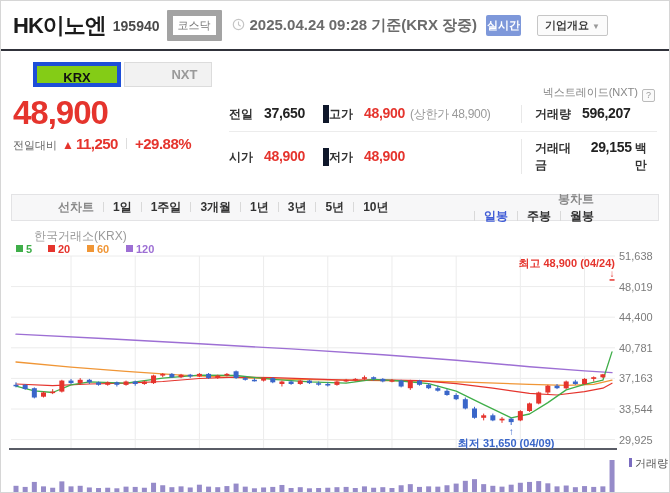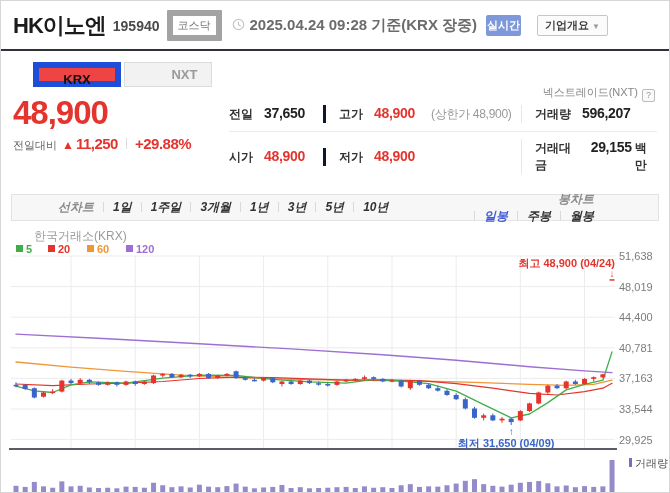--- a/index.html
+++ b/index.html
@@ -13,48 +13,48 @@
   .market-badge { font-size:11px; color:#777; border:6px solid #a3a3a3; background:#fff; padding:2px 5px; margin-left:7px; border-radius:1px; }
   .clock { margin-left:10px; opacity:.65; }
   .datetime { font-size:15px; font-weight:600; color:#6b6b6b; margin-left:5px; }
   .rt-badge { background:#7e98da; color:#fff; font-size:11px; font-weight:bold; padding:3px 1px; border-radius:2px; margin-left:9px; }
   .overview-btn { border:1px solid #c6c6c6; background:#fbfbfb; font-size:11px; font-weight:bold; color:#3d3d3d; padding:2px 7px; border-radius:2px; margin-left:16px; cursor:pointer; }
   .overview-btn .chev { font-size:8px; color:#999; margin-left:3px; }
 
   
   .tabs-row { position:relative; margin:11px 0 0 32px; height:25px; }
   .tab { display:inline-block; width:88px; height:25px; line-height:23px; text-align:center; font-size:13px; font-weight:bold; vertical-align:top; cursor:pointer; }
-  .tab.active { background:#ef4444; border:6px solid #1d4ed8; color:#111; }
+  .tab.active { background:#84cc16; border:4px solid #1d4ed8; color:#111; }
   .tab.inactive { background:#f2f2f2; border:1px solid #dcdcdc; color:#9a9a9a; margin-left:-1px;padding-left:32px; }
   .nxt-info { position:absolute; right:14px; top:23px; font-size:11px; color:#888; }
   .help-icon { display:inline-block; width:13px; height:13px; line-height:11px; text-align:center; border:1px solid #bbb; color:#999; font-size:9px; border-radius:2px; margin-left:4px; vertical-align:-2px; background:#fafafa; }
 
   
   .price-section { display:flex; padding:9px 12px 8px 12px; }
   .price-left { width:216px; }
   .cur-price { font-size:33px; font-weight:bold; color:#e5342d; letter-spacing:-1px; line-height:1.02; }
   .chg-row { margin-top:5px; font-size:11px; color:#666; display:flex; align-items:baseline; }
   .chg-row .arrow { color:#e5342d; font-size:12px; margin:0 2px 0 5px; }
   .chg-row .chg-val, .chg-row .chg-pct { color:#e5342d; font-size:15px; font-weight:bold; letter-spacing:-0.5px; }
   .chg-row .vbar { width:1px; height:11px; background:#ddd; margin:0 8px; align-self:center; }
   .summary { flex:1; padding-top:2px; }
   .srow { display:flex; align-items:center; padding:7px 0 8px 0; }
   .srow.first { border-bottom:1px solid #ececec; }
   .scell { display:flex; align-items:baseline; }
   .scell.c1 { width:94px; }
-  .scell.c2 { width:198px; border-left:3px solid #0f172a; padding-left:13px; }
+  .scell.c2 { width:198px; border-left:6px solid #0f172a; }
   .scell.c3 { flex:1; border-left:1px solid #e8e8e8; padding-left:13px; }
   .slabel { font-size:12px; font-weight:bold; color:#333; margin-right:11px; }
   .sval { font-size:14px; font-weight:bold; color:#222; letter-spacing:-0.3px;text-align:right; }
   .sval.red { color:#e5342d; }
-  .slimit { font-size:12px; color:#999; margin-left:16px; letter-spacing:-0.3px; }
+  .slimit { font-size:12px; color:#999; margin-left:5px; letter-spacing:-0.3px; }
   .sunit { font-size:12px; font-weight:bold; color:#333; margin-left:3px; }
 
   
-  .toolbar { margin:4px 10px 0 10px; height:27px; background:#f7f7f8; border:1px solid #e3e3e5; display:flex; align-items:center; padding-left:46px; font-size:12px;font-style:italic; }
+  .toolbar { margin:4px 10px 0 10px; height:27px; background:#f7f7f8; border:1px solid #e3e3e5; display:flex; align-items:center; padding-left:46px; font-size:12px; }
   .tb-item { font-weight:bold; color:#333; cursor:pointer; white-space:nowrap; }
   .tb-item.gray { color:#8a8a8a; }
   .tb-item.sel { color:#405cd6; }
   .tb-div { display:inline-block; width:1px; height:10px; background:#d9d9d9; margin:0 9px; vertical-align:-1px; }
   .tb-right { margin-left:auto; margin-right:64px; display:flex; align-items:flex-end;flex-direction:column; }
 
   
   .chart-wrap { position:relative; height:302px; margin-top:2px; }
   svg text { font-family:"Liberation Sans","DejaVu Sans",sans-serif; }
 </style>

